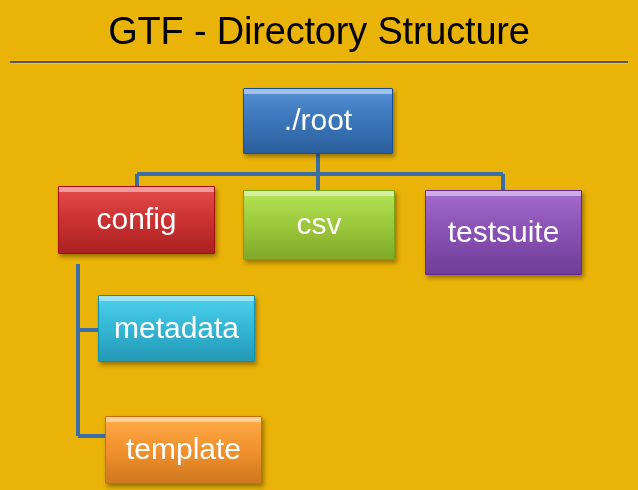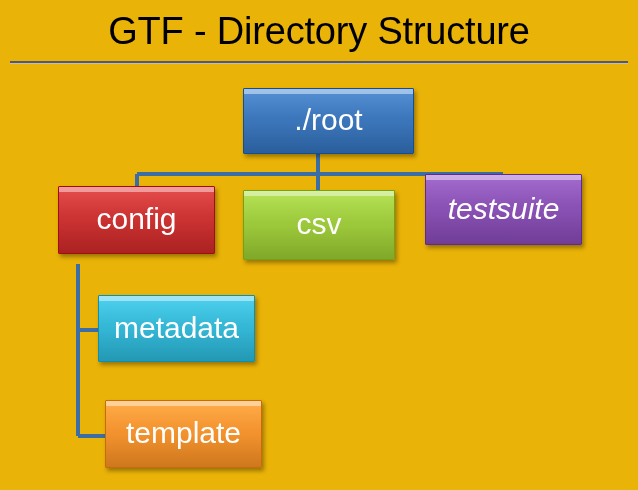--- a/index.html
+++ b/index.html
@@ -90,26 +90,26 @@
   .node::after {
     content: "";
     position: absolute;
     left: 0; right: 0; bottom: 0;
     height: 48%;
     background: linear-gradient(to bottom, rgba(0,0,0,0.0), rgba(0,0,0,0.10));
     z-index: 1;
   }
 
   
-  #node-root      { left: 243px; top: 88px;  width: 171px; height: 66px; }
+  #node-root      { left: 243px; top: 88px;  width: 150px; height: 66px; }
   #node-config    { left: 58px;  top: 186px; width: 157px; height: 68px; }
   #node-csv       { left: 243px; top: 190px; width: 152px; height: 70px; }
-  #node-testsuite { left: 425px; top: 174px; width: 157px; height: 71px; font-style: italic; }
+  #node-testsuite { left: 425px; top: 190px; width: 157px; height: 85px; }
   #node-metadata  { left: 98px;  top: 295px; width: 157px; height: 67px; }
-  #node-template  { left: 105px; top: 400px; width: 157px; height: 68px; }
+  #node-template  { left: 105px; top: 416px; width: 157px; height: 68px; }
 </style>
 </head>
 <body>
 
 <div id="slide" style="background: #eab308;">
 
   <div id="title-area">
     <div id="page-title" style="color: rgb(0, 0, 0);">GTF - Directory Structure</div>
   </div>
   <div id="title-rule" style="border-top-color: rgb(89, 89, 91);"></div>

